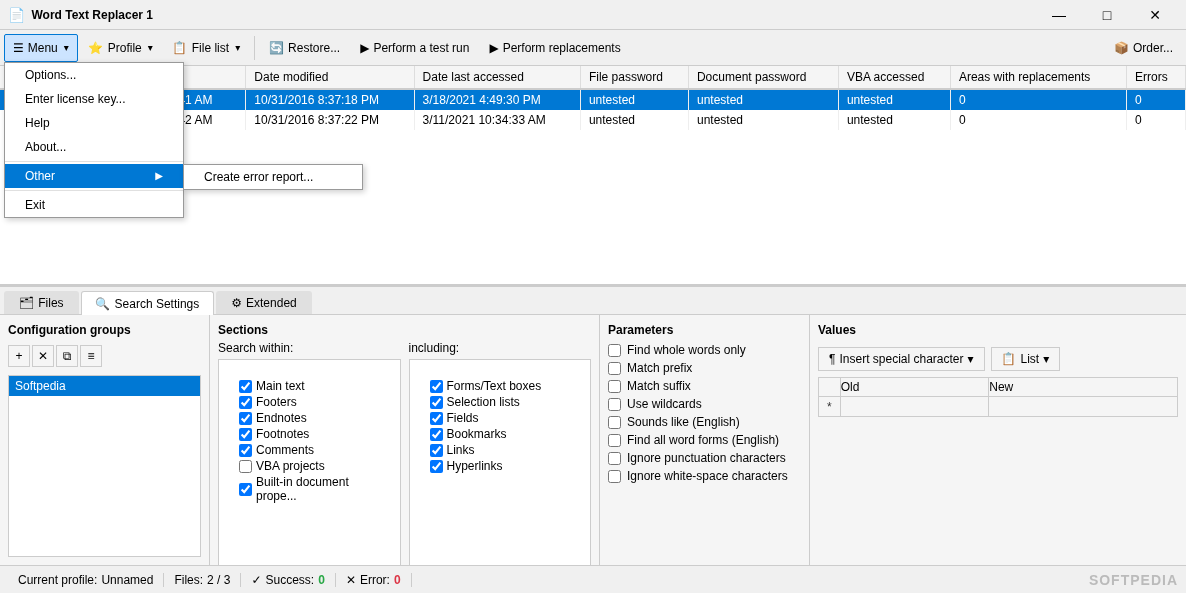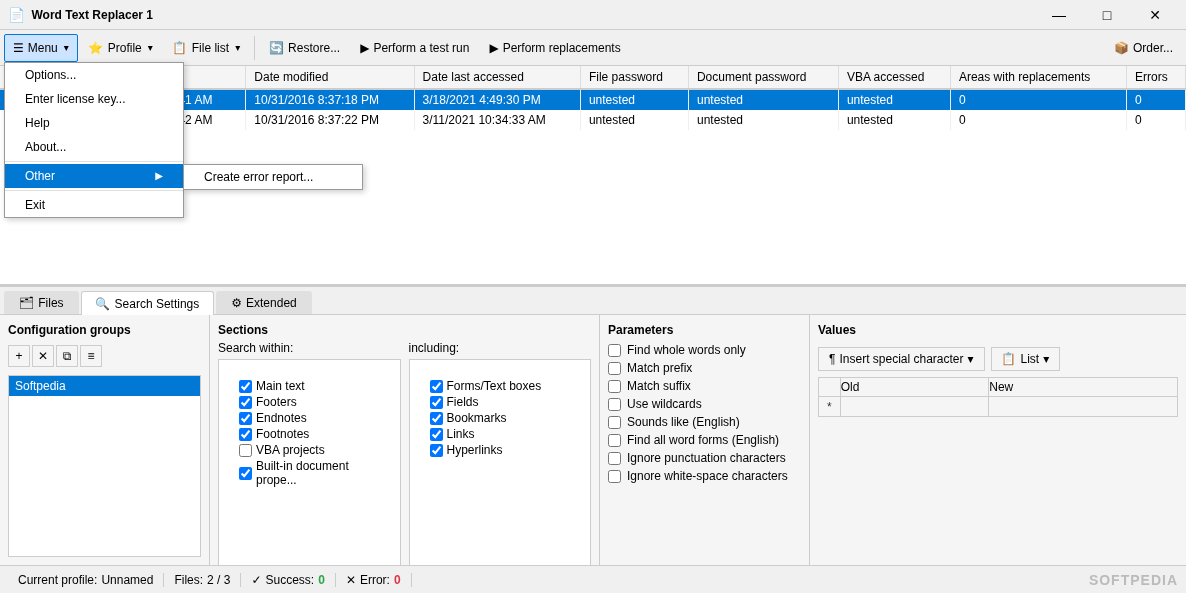--- a/index.html
+++ b/index.html
@@ -501,35 +501,43 @@
               </div>
               <div class="checkbox-item">
                 <input type="checkbox" checked="" style="">
                 <span>Endnotes</span>
               </div>
               <div class="checkbox-item">
                 <input type="checkbox" checked="" style="">
                 <span>Footnotes</span>
               </div>
               <div class="checkbox-item">
+                <input type="checkbox" checked="" style="">
+                <span>Comments</span>
+              </div>
+              <div class="checkbox-item">
                 <input type="checkbox" style="">
                 <span>VBA projects</span>
               </div>
               <div class="checkbox-item">
                 <input type="checkbox" checked="" style="">
                 <span>Built-in document prope...</span>
               </div>
             </div>
           </div>
           <div class="section-col">
             <div class="section-label">including:</div>
             <div class="section-list">
               <div class="checkbox-item">
                 <input type="checkbox" checked="" style="">
                 <span>Forms/Text boxes</span>
+              </div>
+              <div class="checkbox-item">
+                <input type="checkbox" checked="" style="">
+                <span>Selection lists</span>
               </div>
               <div class="checkbox-item">
                 <input type="checkbox" checked="" style="">
                 <span>Fields</span>
               </div>
               <div class="checkbox-item">
                 <input type="checkbox" checked="" style="">
                 <span>Bookmarks</span>
               </div>
               <div class="checkbox-item">

